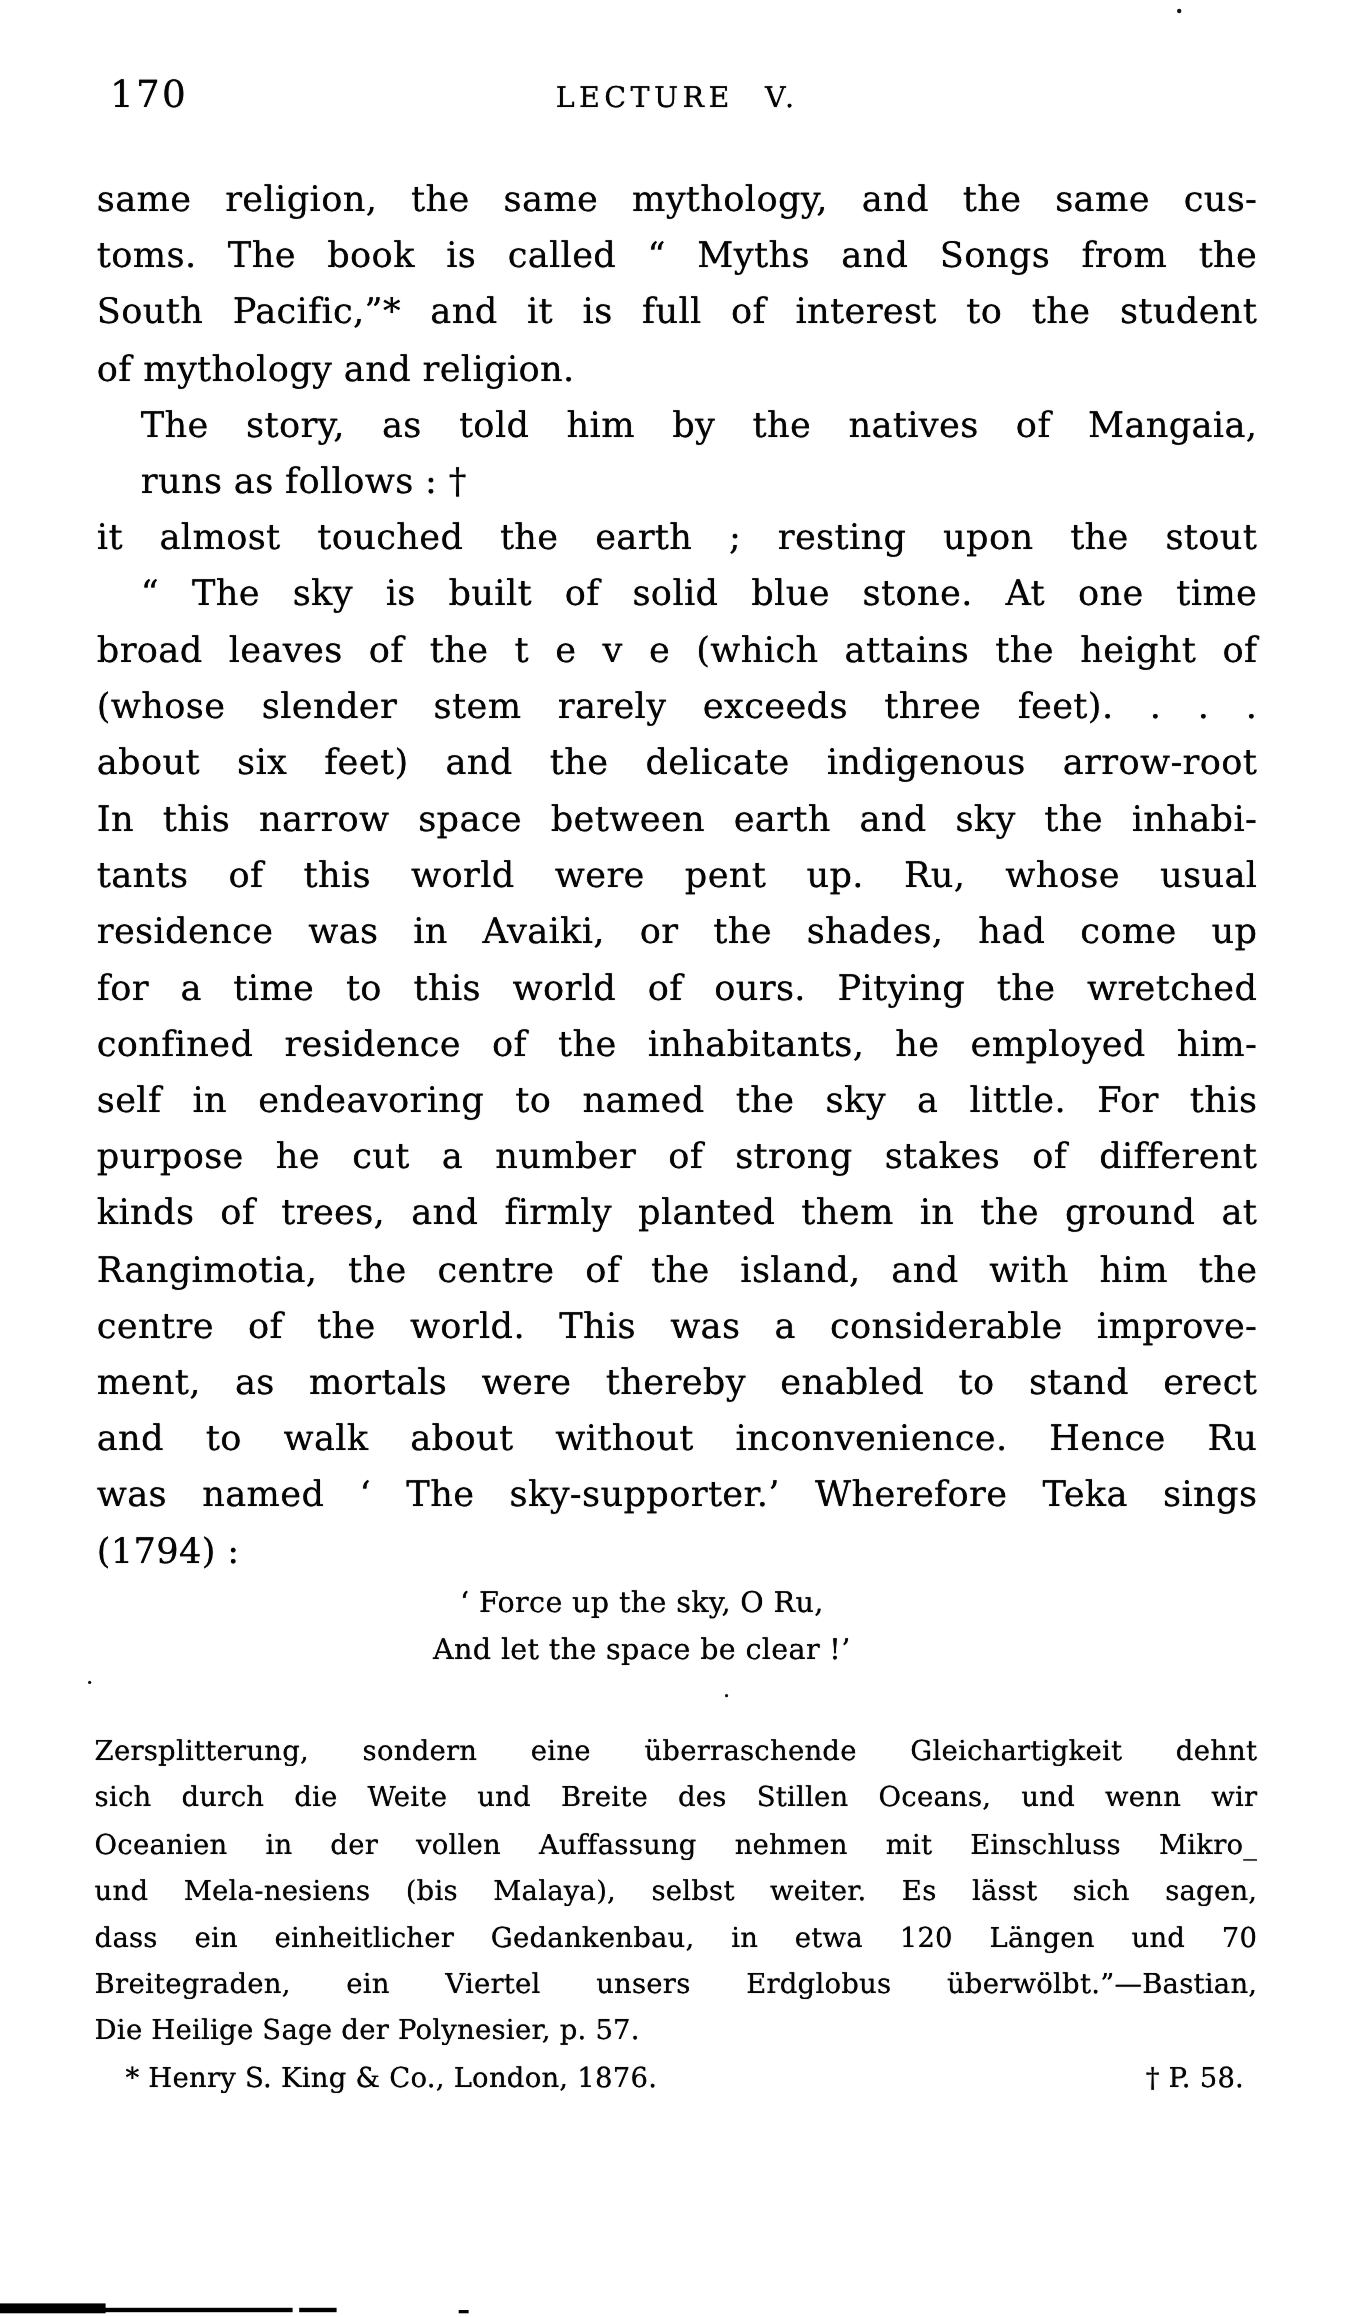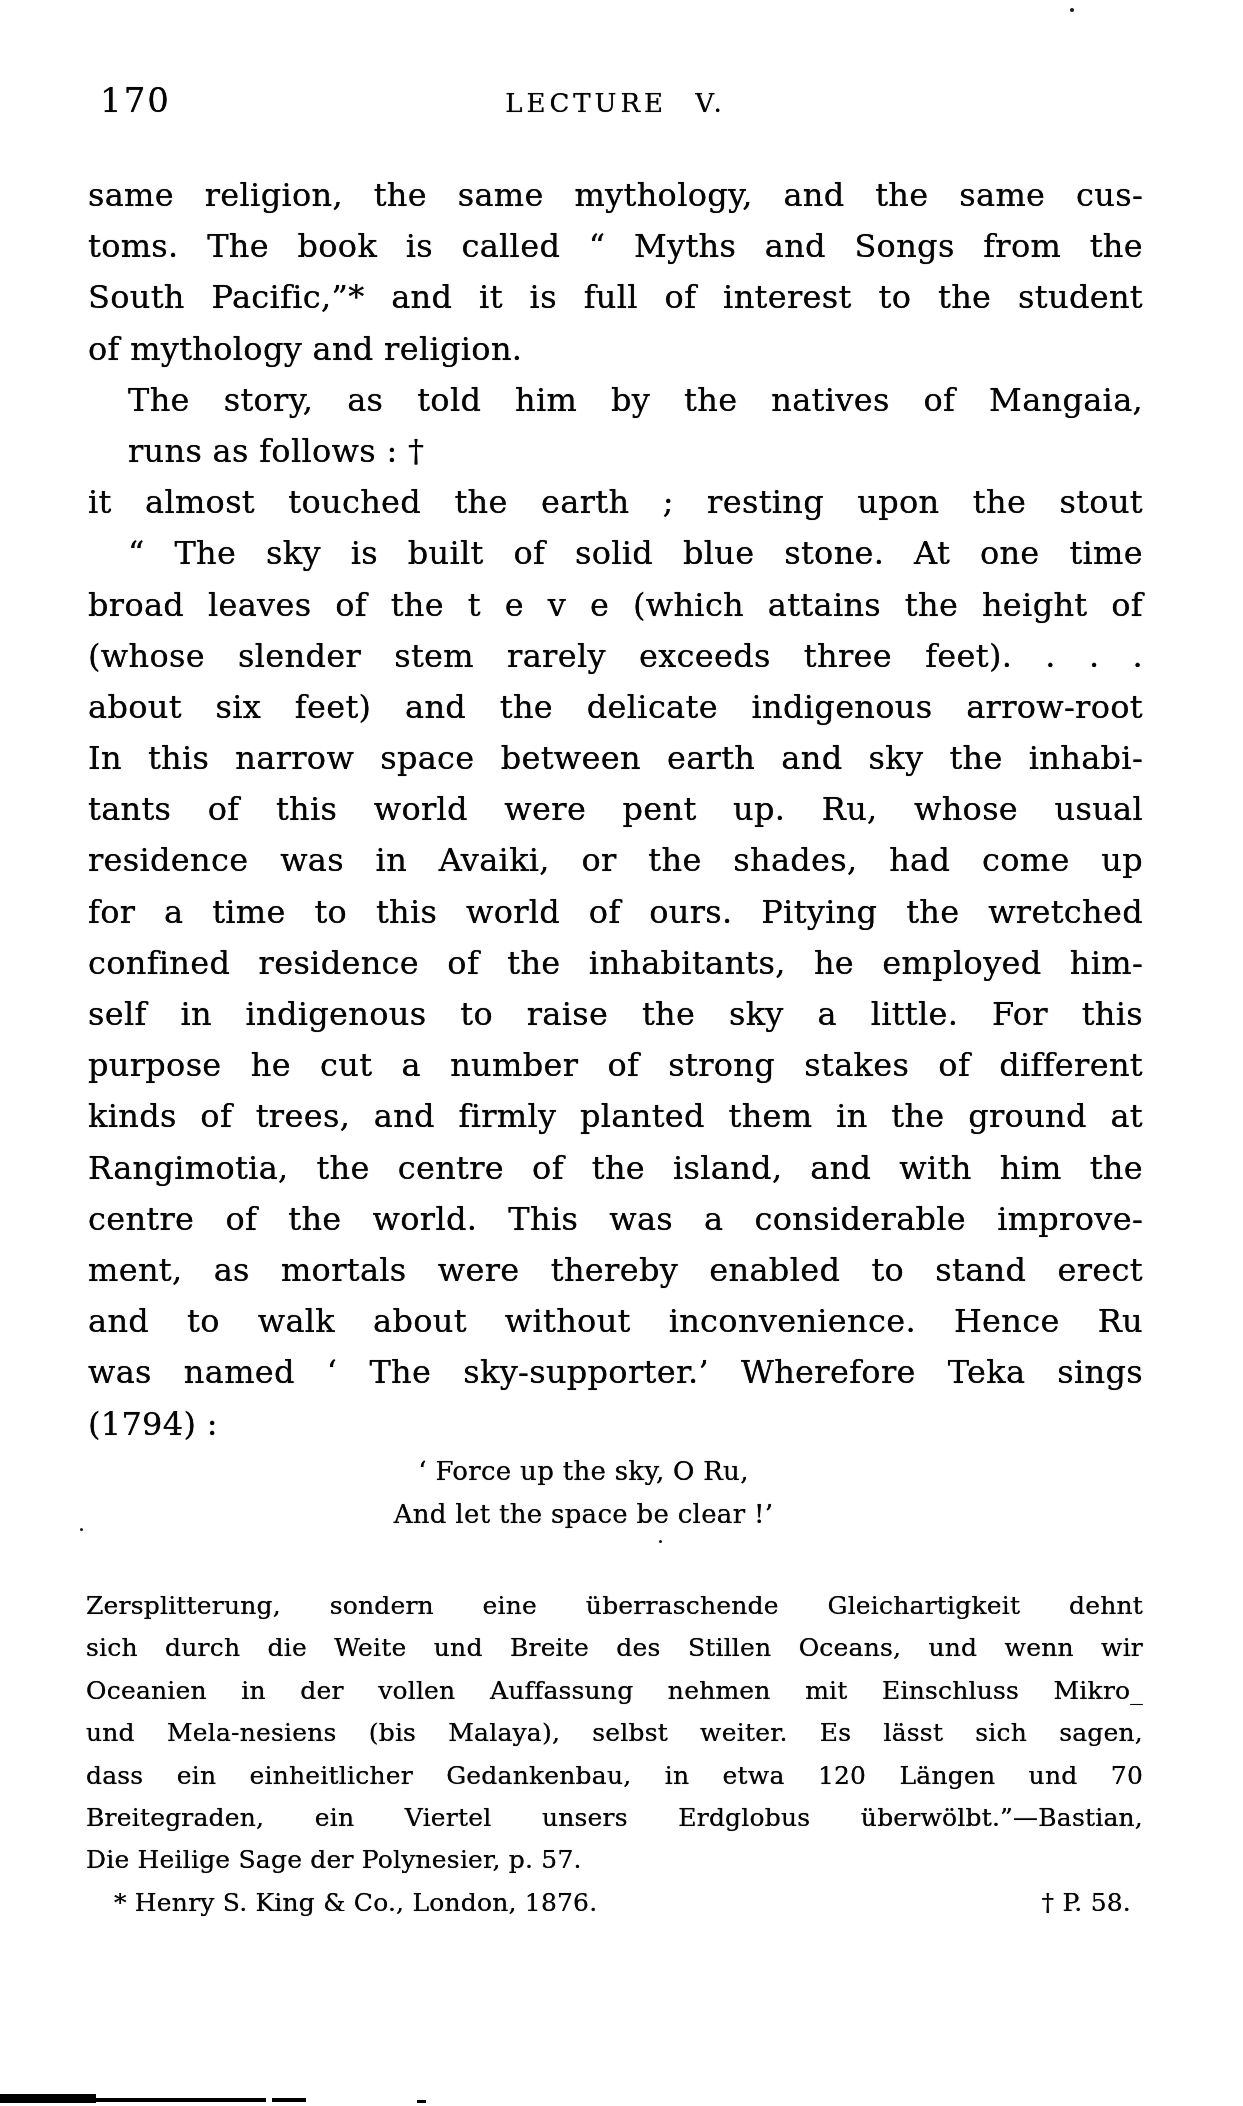--- a/index.html
+++ b/index.html
@@ -9,21 +9,21 @@
   }
   .page {
     position: relative;
     width: 1243px;
     height: 2106px;
     background: #ffffff;
     font-family: "DejaVu Serif", serif;
     color: #050505;
     overflow: hidden;
   }
-  .ink { text-shadow: 0 0 0.7px rgba(0,0,0,0.85); margin-top: 14px; }
+  .ink { text-shadow: 0 0 0.7px rgba(0,0,0,0.85); }
 
   .pagenum {
     position: absolute;
     left: 100px;
     top: 66px;
     font-size: 34px;
     letter-spacing: 2px;
   }
   .running-head {
     position: absolute;
@@ -120,21 +120,21 @@
     <div class="bline">it almost touched the earth ; resting upon the stout</div>
     <div class="bline ind">“ The sky is built of solid blue stone.  At one time</div>
     <div class="bline">broad leaves of the t e v e (which attains the height of</div>
     <div class="bline">(whose slender stem rarely exceeds three feet). . . .</div>
     <div class="bline">about six feet) and the delicate indigenous arrow-root</div>
     <div class="bline">In this narrow space between earth and sky the inhabi-</div>
     <div class="bline">tants of this world were pent up.  Ru, whose usual</div>
     <div class="bline">residence was in Avaiki, or the shades, had come up</div>
     <div class="bline">for a time to this world of ours.  Pitying the wretched</div>
     <div class="bline">confined residence of the inhabitants, he employed him-</div>
-    <div class="bline">self in indigenous to raise the sky a little.  For this</div>
+    <div class="bline">self in endeavoring to named the sky a little.  For this</div>
     <div class="bline">purpose he cut a number of strong stakes of different</div>
     <div class="bline">kinds of trees, and firmly planted them in the ground at</div>
     <div class="bline">Rangimotia, the centre of the island, and with him the</div>
     <div class="bline">centre of the world.  This was a considerable improve-</div>
     <div class="bline">ment, as mortals were thereby enabled to stand erect</div>
     <div class="bline">and to walk about without inconvenience.  Hence Ru</div>
     <div class="bline">was named ‘ The sky-supporter.’  Wherefore Teka sings</div>
     <div class="bline endp">(1794) :</div>
   </div>
 

